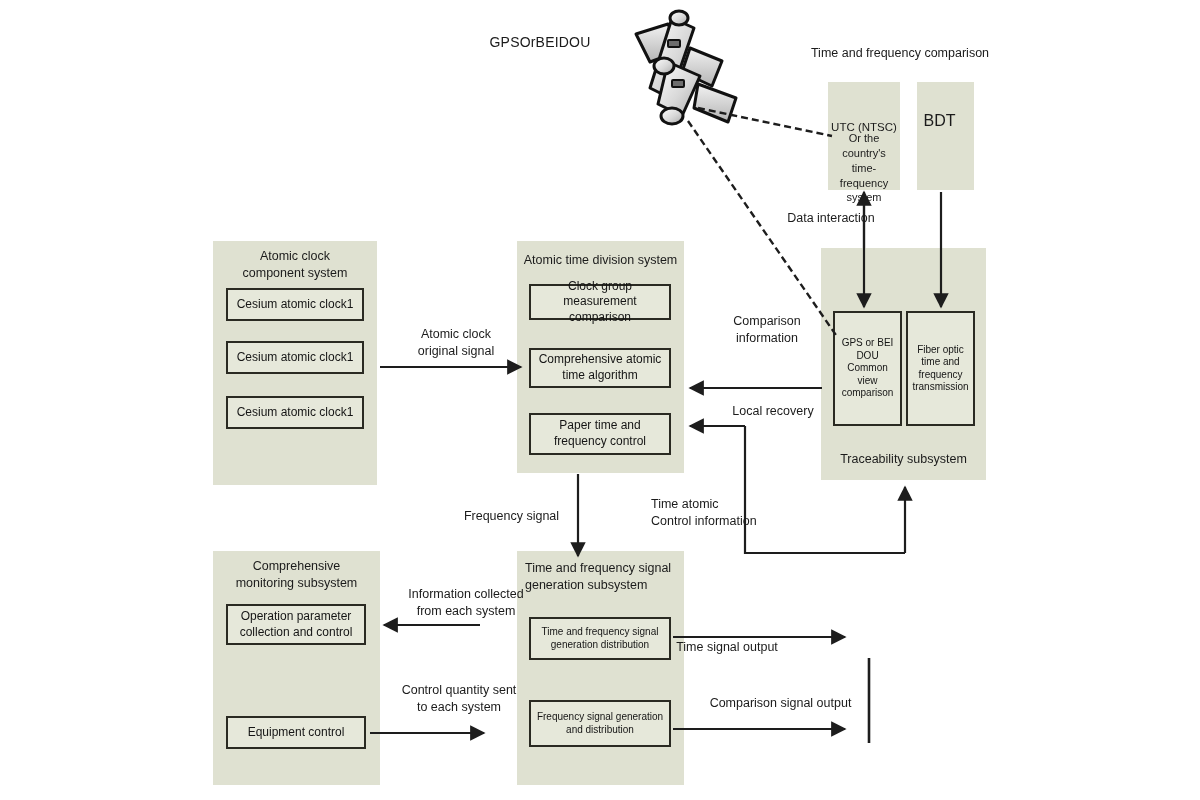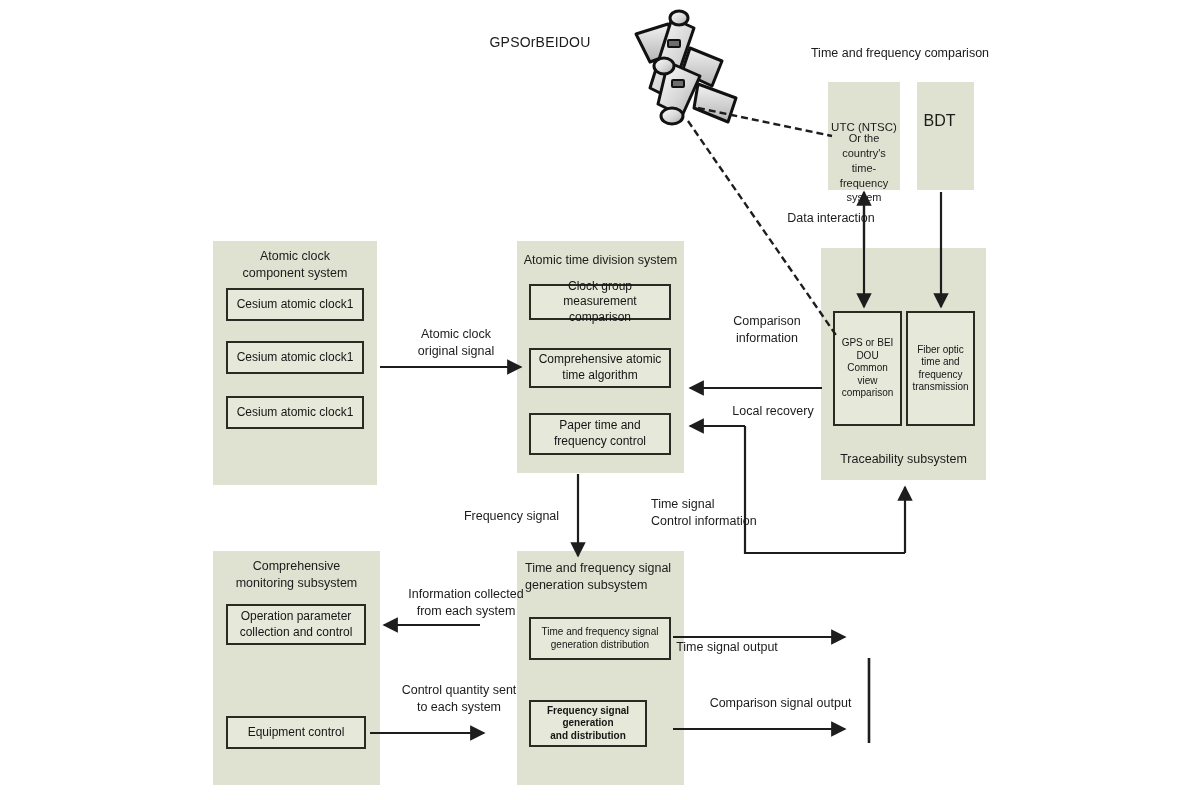--- a/index.html
+++ b/index.html
@@ -166,36 +166,36 @@
 monitoring subsystem</div>
   <div class="box" style="left:226px; top:604px; width:140px; height:41px;">Operation parameter
 collection and control</div>
   <div class="box" style="left:226px; top:716px; width:140px; height:33px;">Equipment control</div>
 
   <div class="panel" style="left:517px; top:551px; width:167px; height:234px;"></div>
   <div class="panel-title left" style="left:525px; top:560px; width:167px; text-align:left;">Time and frequency signal
 generation subsystem</div>
   <div class="box small" style="left:529px; top:617px; width:142px; height:43px;">Time and frequency signal
 generation distribution</div>
-  <div class="box small" style="left:529px; top:700px; width:118px; height:47px;font-weight:bold;">Frequency signal generation
+  <div class="box small" style="left:529px; top:700px; width:142px; height:47px;">Frequency signal generation
 and distribution</div>
 
   <div class="label" style="left:396px; top:326px; width:120px;">Atomic clock
 original signal</div>
 
   <div class="label" style="left:772px; top:210px; width:118px;">Data interaction</div>
 
   <div class="label" style="left:712px; top:313px; width:110px;">Comparison
 information</div>
 
   <div class="label" style="left:718px; top:403px; width:110px;">Local recovery</div>
 
   <div class="label" style="left:454px; top:508px; width:115px;">Frequency signal</div>
 
-  <div class="label left" style="left:651px; top:496px; width:150px;">Time signal
+  <div class="label left" style="left:651px; top:496px; width:150px;">Time atomic
 Control information</div>
 
   <div class="label" style="left:385px; top:682px; width:148px;">Control quantity sent
 to each system</div>
 
   <div class="label" style="left:392px; top:586px; width:148px;">Information collected
 from each system</div>
 
   <div class="label" style="left:662px; top:611px; width:130px;margin-top:28px;">Time signal output</div>
 

